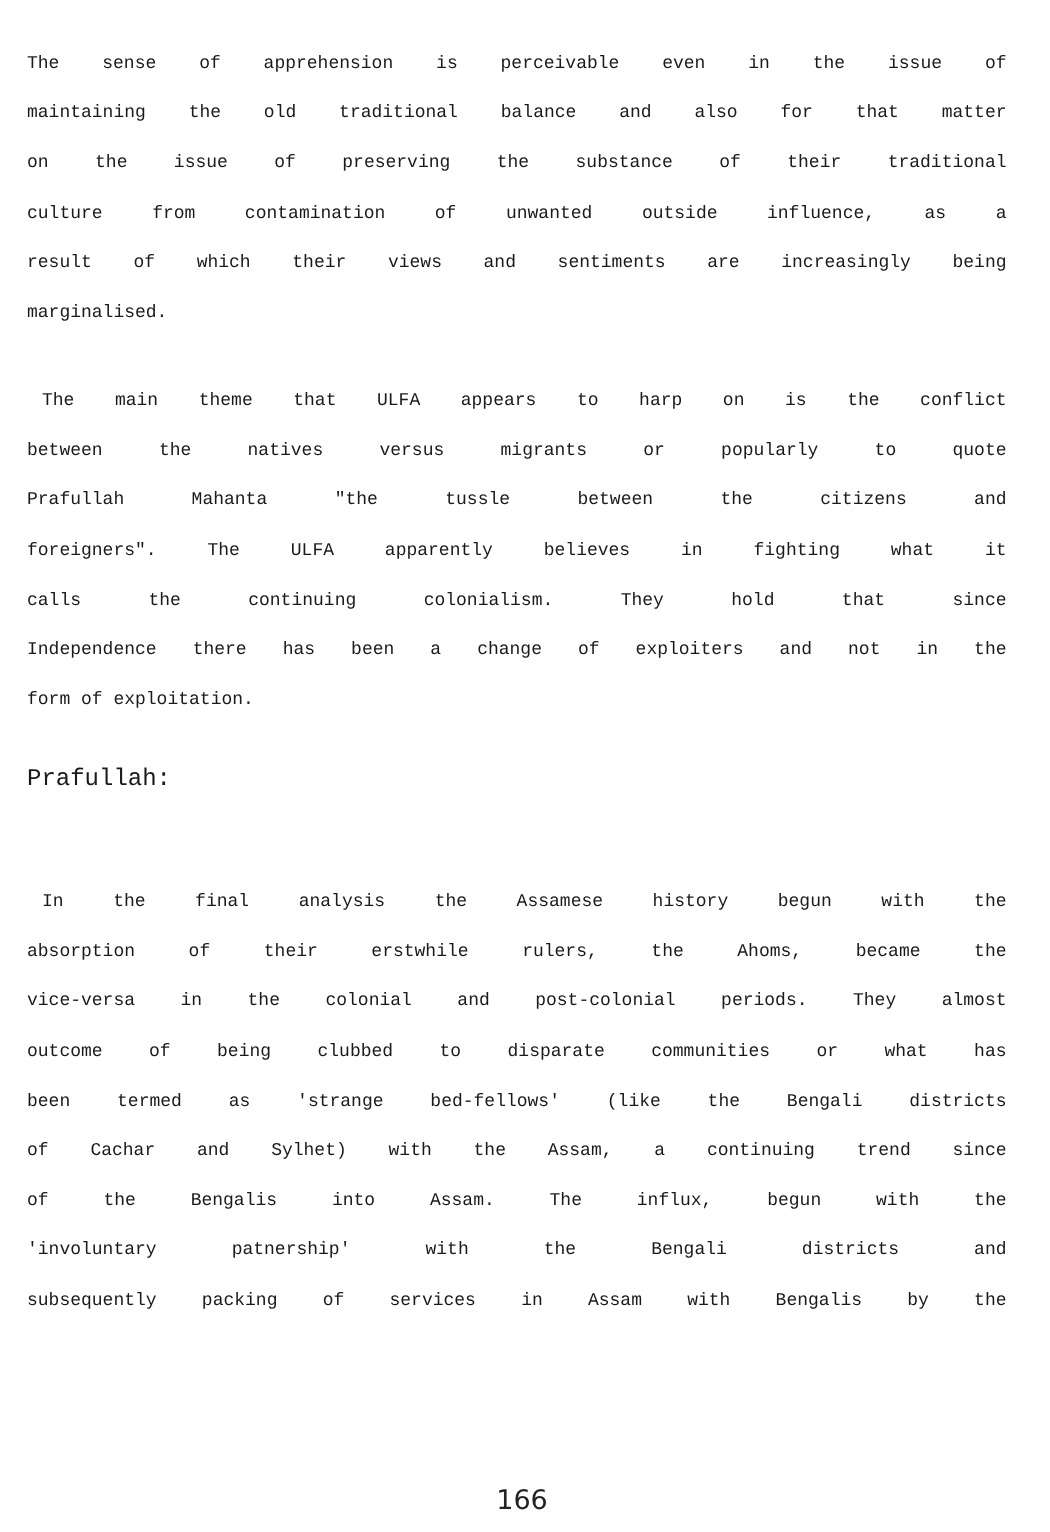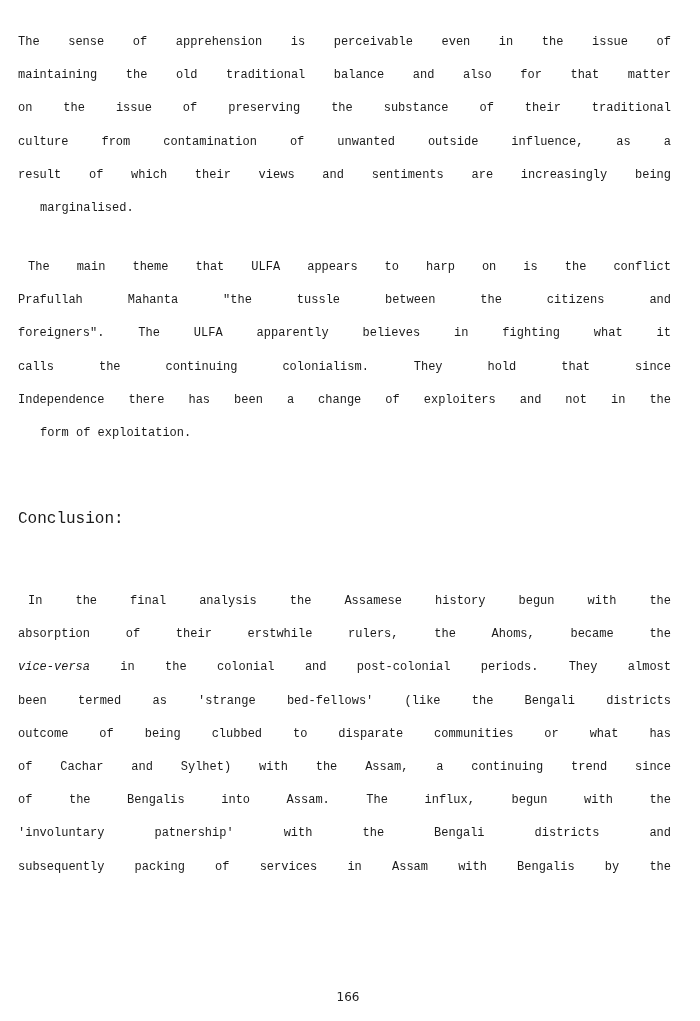--- a/index.html
+++ b/index.html
@@ -33,74 +33,74 @@
   .p2 { position: absolute; top: 225px; left: 0; width: 653px; }
   .heading {
     position: absolute;
     top: 477px;
     left: 0;
     font-size: 16px;
     line-height: 33px;
     margin: 0;
   }
   .p3 { position: absolute; top: 535px; left: 0; width: 653px; margin-top: 24px; }
-  .it { font-style: italic; }
+  .it { }
   .line {
     display: block;
     text-align: justify;
     text-align-last: justify;
     height: 33.2px;
     white-space: normal;
   }
   .line.last {
     text-align-last: left;
-    margin-left: 22px;
   }
   .page-number {
     position: absolute;
     top: 990px;
     left: 0;
     width: 696px;
     text-align: center;
     font-family: "DejaVu Sans", sans-serif;
-    font-size: 12px;
+    font-size: 18px;
     color: #222;
   }
 </style>
 </head>
 <body>
 
 <div class="page">
 
   <div class="para p1">
     <span class="line">The sense of apprehension is perceivable even in the issue of</span>
     <span class="line">maintaining the old traditional balance and also for that matter</span>
     <span class="line">on the issue of preserving the substance of their traditional</span>
     <span class="line">culture from contamination of unwanted outside influence, as a</span>
     <span class="line">result of which their views and sentiments are increasingly being</span>
     <span class="line last">marginalised.</span>
   </div>
 
   <div class="para p2">
     <span class="line" style="padding-left:10px;"> The main theme that ULFA appears to harp on is the conflict</span>
+    <span class="line">between the natives versus migrants or popularly to quote</span>
     <span class="line">Prafullah Mahanta "the tussle between the citizens and</span>
     <span class="line">foreigners". The ULFA apparently believes in fighting what it</span>
     <span class="line">calls the continuing colonialism. They hold that since</span>
     <span class="line">Independence there has been a change of exploiters and not in the</span>
     <span class="line last">form of exploitation.</span>
   </div>
 
-  <p class="heading">Conclusion:</p>
+  <p class="heading">Prafullah:</p>
 
   <div class="para p3">
     <span class="line" style="padding-left:10px;"> In the final analysis the Assamese history begun with the</span>
     <span class="line">absorption of their erstwhile rulers, the Ahoms, became the</span>
     <span class="line"><span class="it">vice-versa</span><span> in the colonial and post-colonial periods. They almost</span></span>
+    <span class="line">outcome of being clubbed to disparate communities or what has</span>
     <span class="line">been termed as 'strange bed-fellows' (like the Bengali districts</span>
-    <span class="line">outcome of being clubbed to disparate communities or what has</span>
     <span class="line">of Cachar and Sylhet) with the Assam, a continuing trend since</span>
     <span class="line">of the Bengalis into Assam. The influx, begun with the</span>
     <span class="line">'involuntary patnership' with the Bengali districts and</span>
     <span class="line">subsequently packing of services in Assam with Bengalis by the</span>
   </div>
 
 </div>
 
 <div class="page-number">166</div>
 

